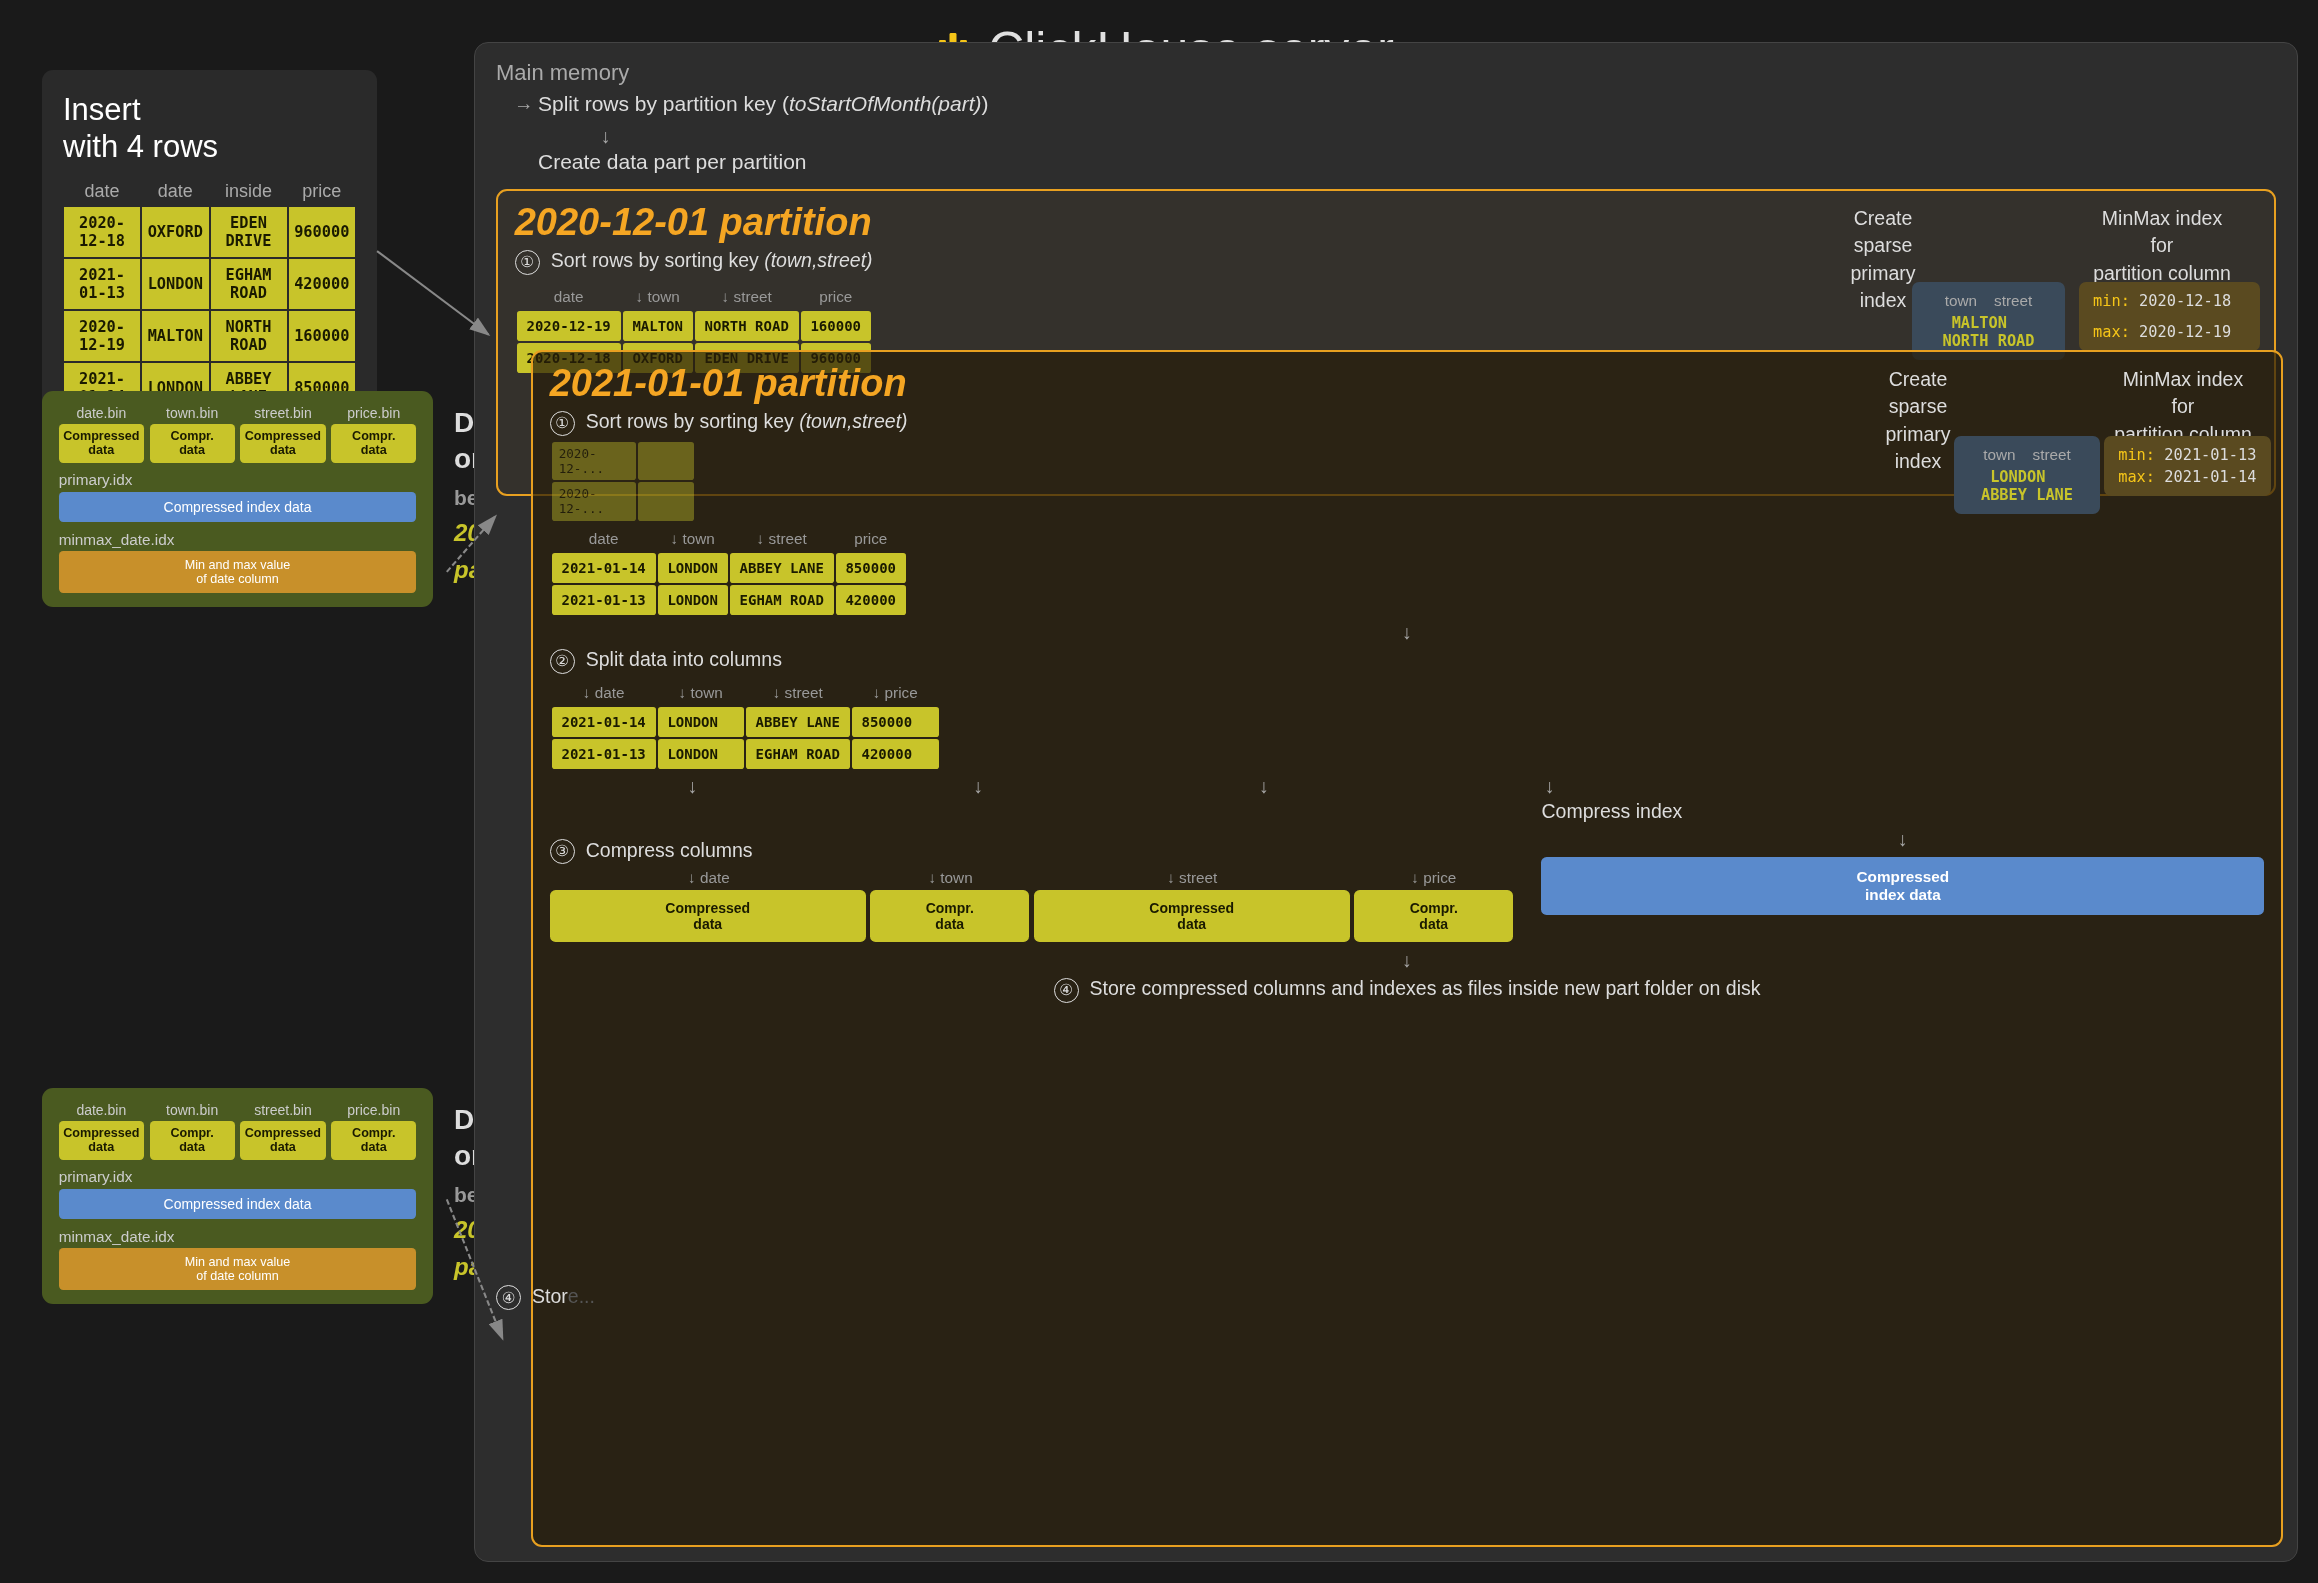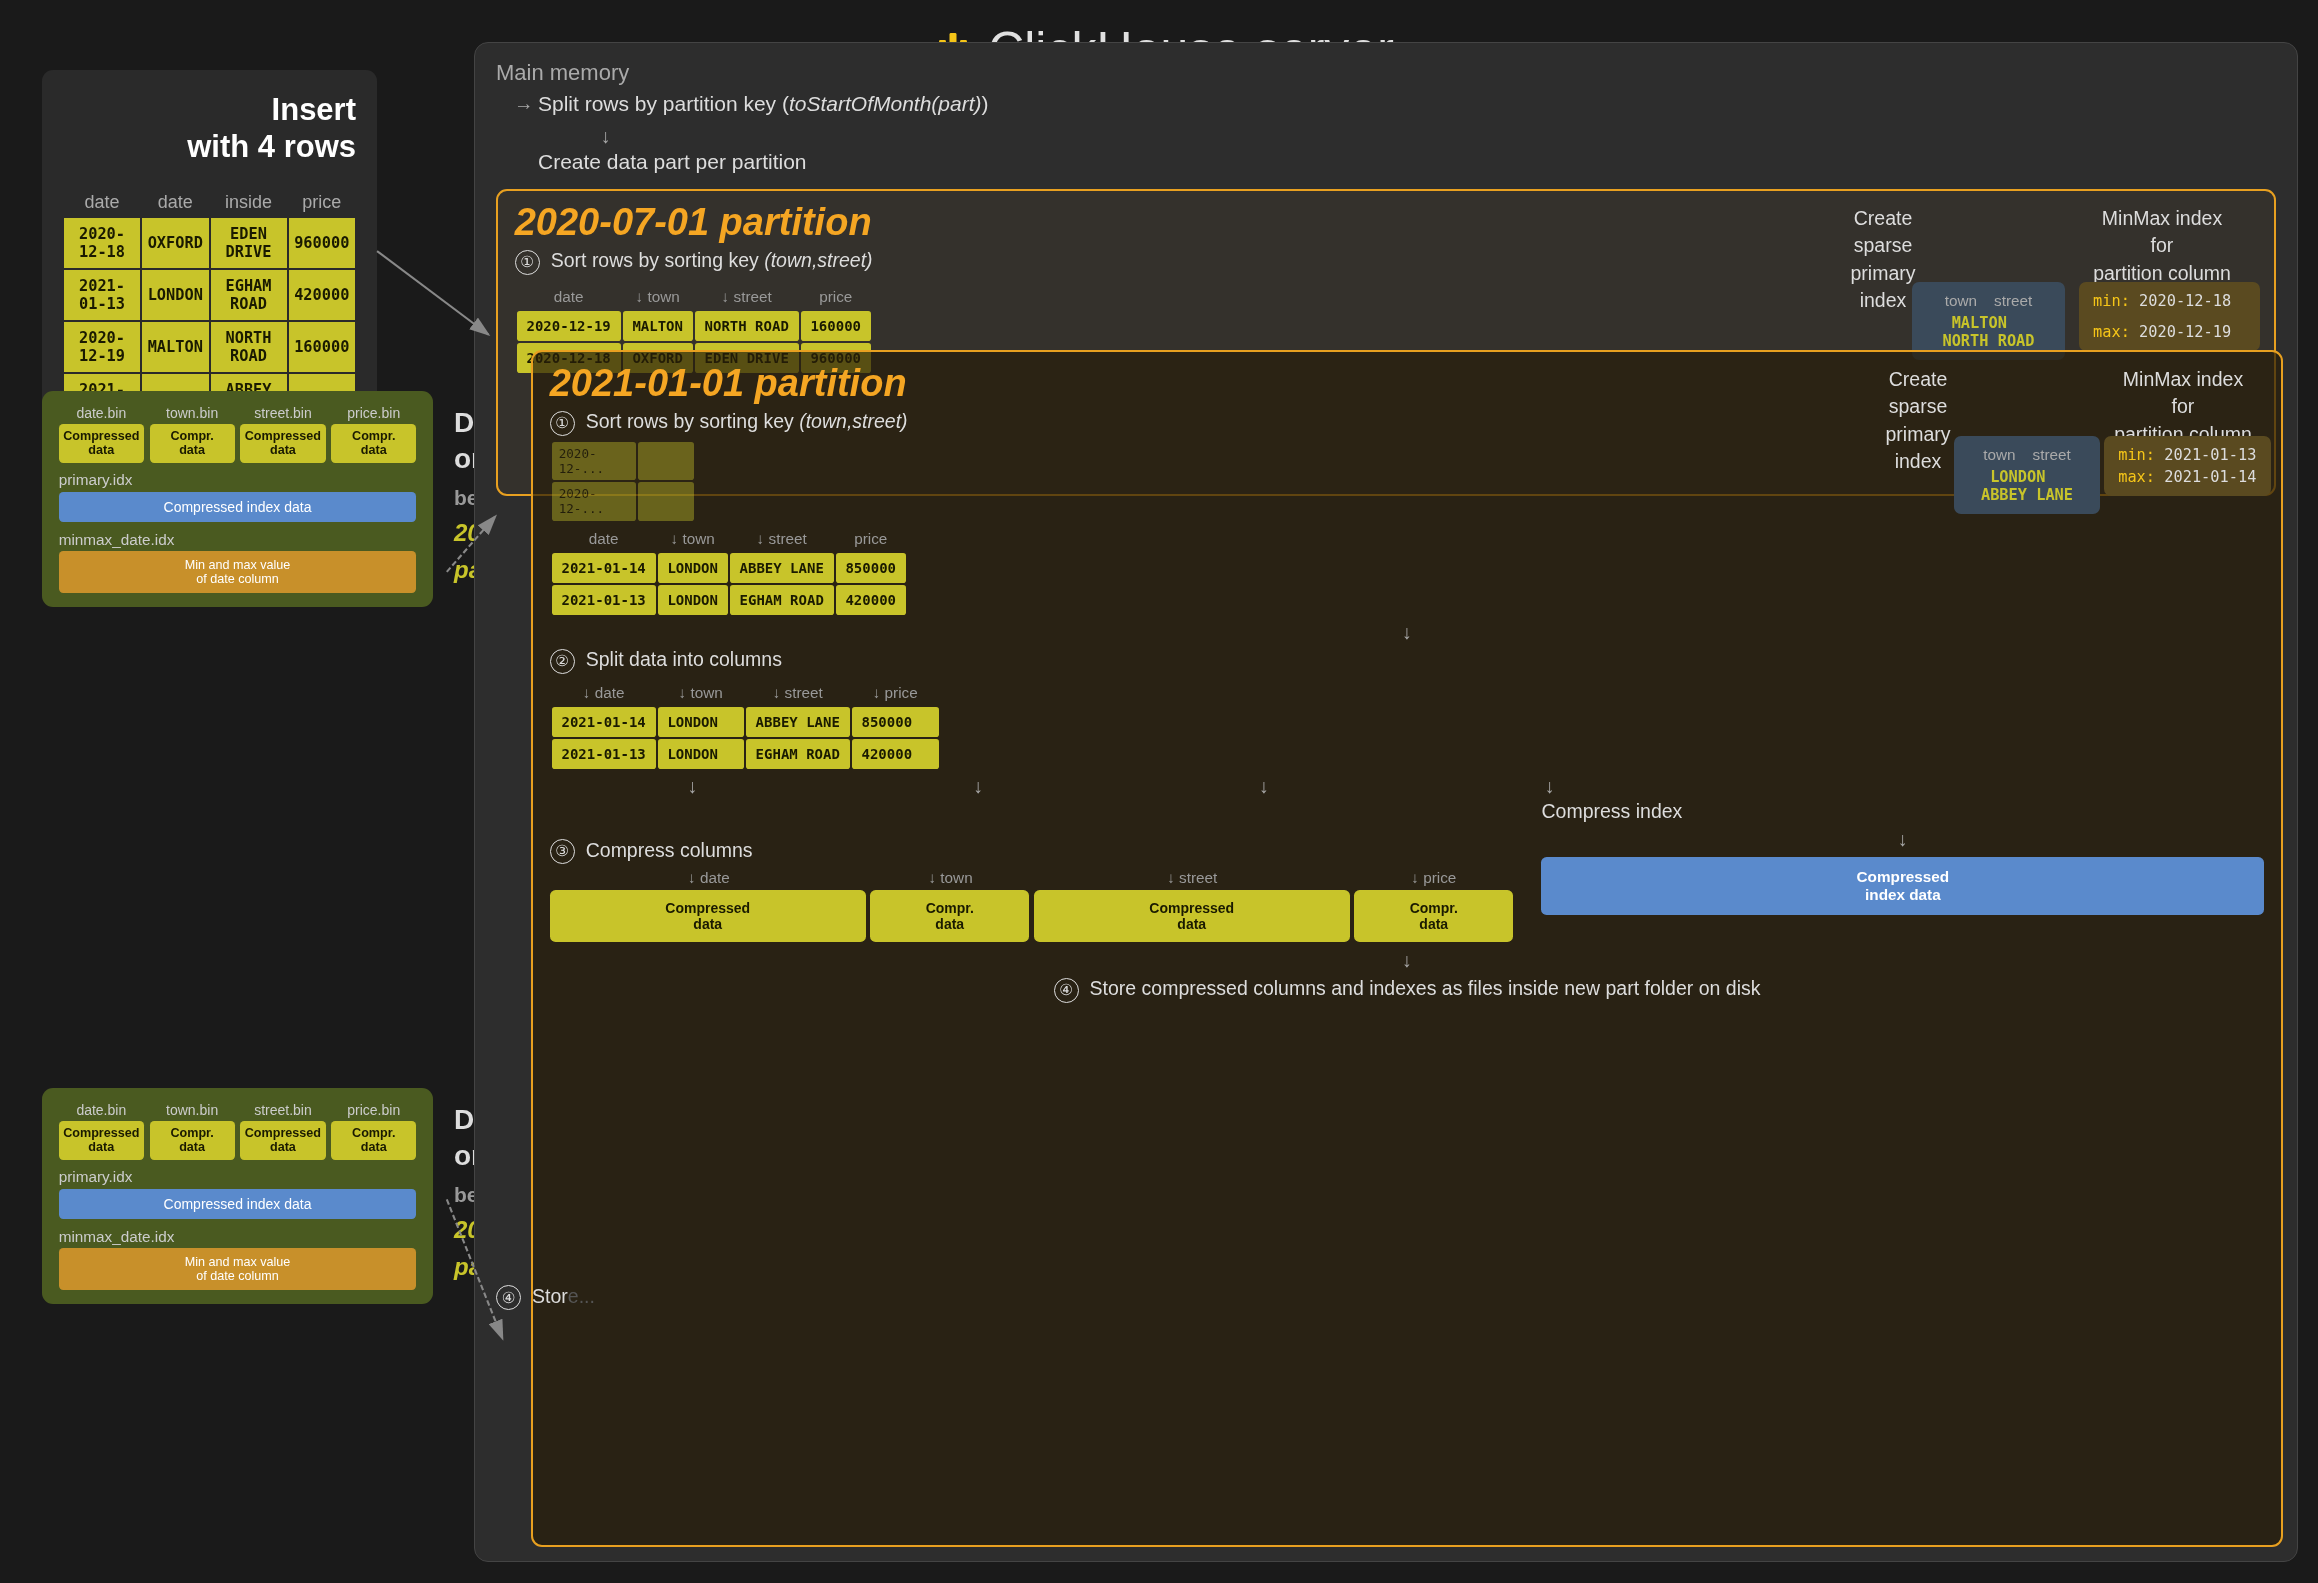--- a/index.html
+++ b/index.html
@@ -39,25 +39,25 @@
     .insert-box {
       position: absolute;
       top: 70px;
       left: 42px;
       width: 335px;
       background: #2a2a2a;
       border-radius: 11px;
       padding: 21px;
     }
     .insert-title {
-      text-align: right;
+      text-align: left;
       font-size: 31px;
-      font-weight: 700;
+      font-weight: 400;
       color: #fff;
-      margin-bottom: 22px;
+      margin-bottom: 11px;
       line-height: 1.2;
     }
     .insert-table {
       width: 100%;
       border-collapse: separate;
       border-spacing: 0;
     }
     .insert-table th {
       color: #aaa;
       font-size: 18px;
@@ -218,21 +218,21 @@
   <div style="position:absolute; top:49px; left:63px; font-size:21px; color:#ddd;">
     Split rows by partition key (<em style="font-style:italic;">toStartOfMonth(part)</em>)
   </div>
 
   <div style="position:absolute; top:82px; left:126px; color:#aaa; font-size:19.5px;">↓</div>
 
   <div style="position:absolute; top:107px; left:63px; font-size:21px; color:#ddd;">Create data part per partition</div>
 
   <div style="position:absolute; top:146px; left:21px; right:21px; height:307px; border:2.1px solid #e8a020; border-radius:11px; background:rgba(232,160,32,0.04);">
 
-    <div style="font-size:38px; font-weight:700; font-style:italic; color:#f5a623; padding:9.8px 16.7px 2.8px;">2020-07-01 partition</div>
+    <div style="font-size:38px; font-weight:700; font-style:italic; color:#f5a623; padding:9.8px 16.7px 2.8px;">2020-12-01 partition</div>
 
     <div style="font-size:19.5px; color:#ddd; padding:2.8px 16.7px;">
       <span class="step-circle">①</span> Sort rows by sorting key <em style="font-style:italic;">(town,street)</em>
     </div>
 
     <div style="position:absolute; top:14px; right:335px; font-size:19.5px; color:#ddd; text-align:center; line-height:1.4; width:112px;">Create sparse<br>primary index</div>
     <div style="position:absolute; top:14px; right:42px; font-size:19.5px; color:#ddd; text-align:center; line-height:1.4; width:140px;">MinMax index for<br>partition column</div>
 
     <div style="padding:5.6px 16.7px 0;">
       <table style="border-collapse:separate; border-spacing:2.8px 2.8px;">

